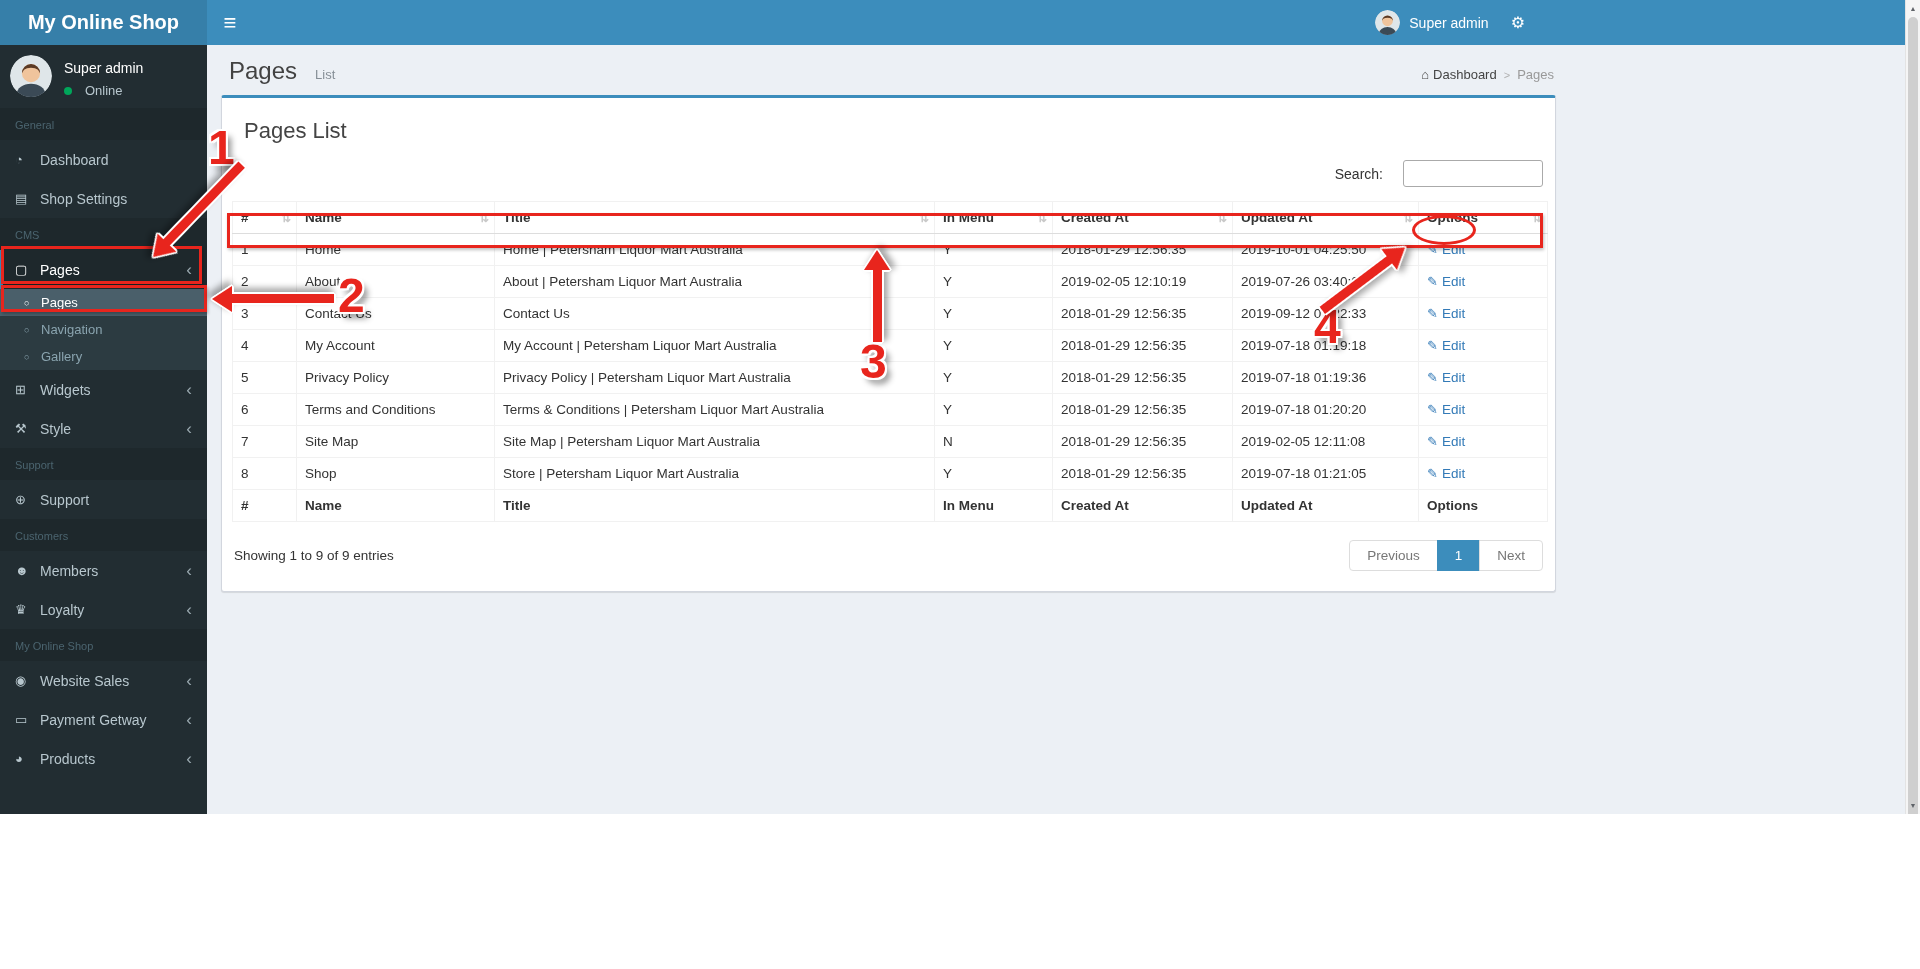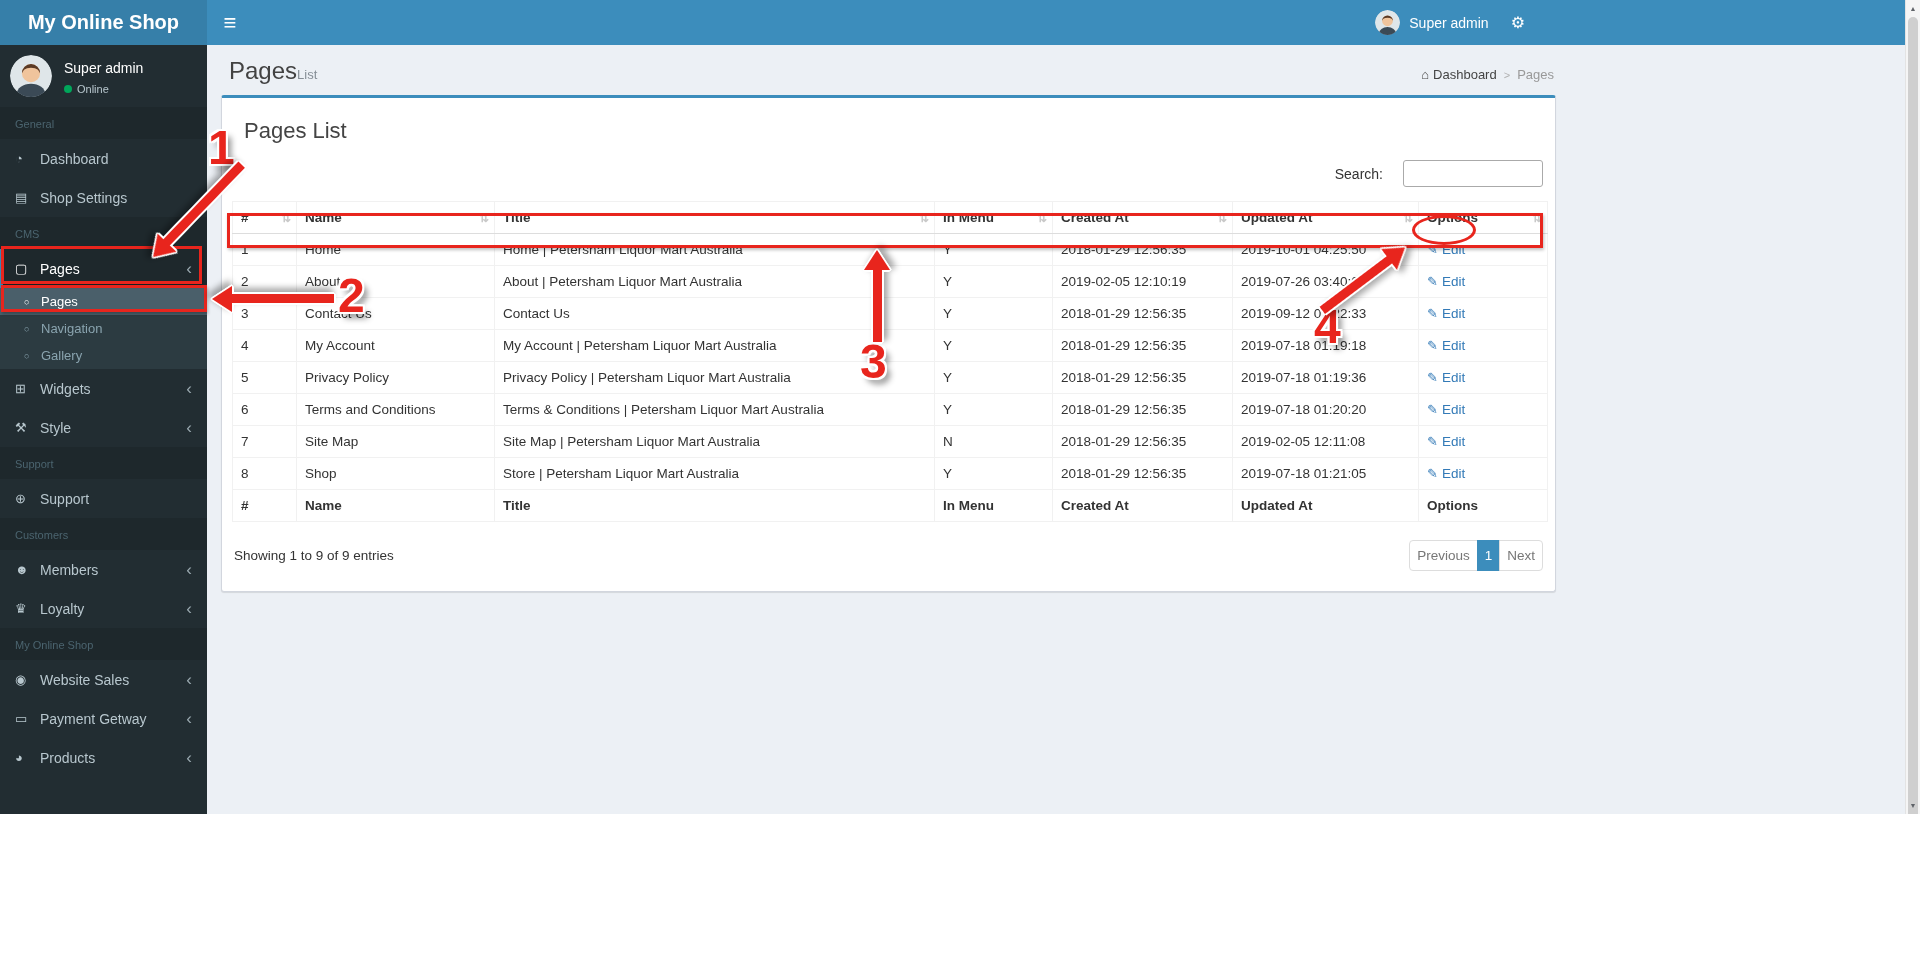--- a/index.html
+++ b/index.html
@@ -17,40 +17,40 @@
   .nav-avatar svg { width:25px; height:25px; border-radius:50%; display:block; }
   .nav-username { font-size:14px; }
   .nav-gear { font-size:16px; padding:0 12px; height:100%; display:flex; align-items:center; cursor:pointer; }
 
   
   .sidebar { position:absolute; left:0; top:45px; bottom:0; width:207px; background:#222d32; z-index:4; }
   .user-panel { display:flex; gap:12px; padding:10px; }
   .user-panel svg { width:42px; height:42px; border-radius:50%; display:block; }
   .user-info { padding-top:5px; }
   .user-name { color:#fff; font-size:14px; margin-bottom:7px; }
-  .user-status { color:#b8c7ce; font-size:11px; display:flex; align-items:center; gap:5px; }
+  .user-status { color:#b8c7ce; font-size:13px; display:flex; align-items:center; gap:13px; }
   .status-dot { width:8px; height:8px; border-radius:50%; background:#00a65a; display:inline-block; }
   .menu-header { background:#1e282c; color:#4b646f; font-size:11px; padding:11px 15px 9px; }
   .menu-item { display:flex; align-items:center; padding:0 15px; height:39px; color:#b8c7ce; font-size:14px; cursor:pointer; }
   .menu-item .mi-icon { width:25px; font-size:13px; flex:none; }
   .menu-item .mi-label { flex:1; }
   .menu-item .mi-caret { color:#9aa9b0; font-size:17px; }
   .menu-item.active { background:#1e282c; color:#fff; border-left:3px solid #3c8dbc; padding-left:12px; }
   .submenu { background:#2c3b41; }
   .submenu-item { display:flex; align-items:center; height:27px; padding:0 15px 0 24px; color:#8aa4af; font-size:13px; cursor:pointer; }
   .submenu-item .mi-icon { width:17px; font-size:9px; flex:none; }
   .submenu-item.active { background:#4a5f6a; color:#fff; }
 
   
   .content { position:absolute; left:207px; top:45px; right:15px; bottom:0; background:#ecf0f5;
              padding:0 349px 0 14px; }
   .content-header { padding:12px 2px 10px 8px; display:flex; align-items:baseline; justify-content:space-between; }
   .title-wrap { display:flex; align-items:baseline; }
   .page-title { font-size:24px; font-weight:normal; color:#424242; }
-  .page-subtitle { font-size:13px; color:#868e96; margin-left:0; }
+  .page-subtitle { font-size:13px; color:#868e96; margin-left:18px; }
   .breadcrumb { font-size:13px; color:#7a7a7a; display:flex; align-items:center; gap:7px; }
   .breadcrumb .bc-home { color:#444; cursor:pointer; display:flex; align-items:center; gap:4px; }
   .breadcrumb .bc-sep { color:#b0b0b0; font-size:11px; }
   .breadcrumb .bc-current { color:#999; }
 
   .box { background:#fff; border:1px solid #d2d6de; border-top:3px solid #3c8dbc; border-radius:3px;
          box-shadow:0 1px 1px rgba(0,0,0,.1); padding:10px; }
   .box-title { font-size:22px; color:#444; padding:10px 12px 6px; }
   .dt-search { display:flex; justify-content:flex-end; align-items:center; gap:20px; padding:10px 2px 14px; font-size:14px; color:#333; }
   .dt-search input { width:140px; height:27px; border:1px solid #aaa; border-radius:3px; padding:0 6px; font-size:13px; outline:none; }
@@ -60,21 +60,21 @@
                     font-weight:bold; position:relative; cursor:pointer; white-space:nowrap; overflow:hidden; }
   .pages-table th .sort-icon { position:absolute; right:5px; top:50%; transform:translateY(-50%); color:#c9c9c9; font-size:12px; }
   .pages-table td { padding:8px; border:1px solid #f1f1f1; white-space:nowrap; overflow:hidden; }
   .pages-table tfoot th { border-top:1px solid #ddd; border-bottom:1px solid #f1f1f1; cursor:default; }
   .edit-btn { color:#337ab7; cursor:pointer; text-decoration:none; }
   .edit-btn .ei { font-size:13px; margin-right:4px; }
 
   .dt-footer { display:flex; justify-content:space-between; align-items:center; padding:18px 2px 10px; }
   .dt-info { font-size:13.5px; color:#333; }
   .pagination { display:flex; }
-  .page-btn { border:1px solid #ddd; background:#fff; color:#777; font-size:13.5px; padding:7px 7px; margin-left:-1px; cursor:pointer; }
+  .page-btn { border:1px solid #ddd; background:#fff; color:#777; font-size:13.5px; padding:7px 17px; margin-left:-1px; cursor:pointer; }
   .page-btn.first { border-radius:4px 0 0 4px; margin-left:0; }
   .page-btn.last { border-radius:0 4px 4px 0; }
   .page-btn.active { background:#3c8dbc; border-color:#3c8dbc; color:#fff; }
 
   
   .scrollbar { position:absolute; right:0; top:0; bottom:0; width:15px; background:#f5f5f5; border-left:1px solid #e3e3e3; z-index:40; }
   .sb-arrow { position:absolute; left:0; width:14px; height:15px; color:#5f6368; font-size:7px;
               display:flex; align-items:center; justify-content:center; cursor:pointer; }
   .sb-up { top:1px; } .sb-down { bottom:1px; }
   .sb-thumb { position:absolute; left:2px; right:2px; top:17px; height:920px; background:#cfcfcf; border-radius:6px; cursor:pointer; }

